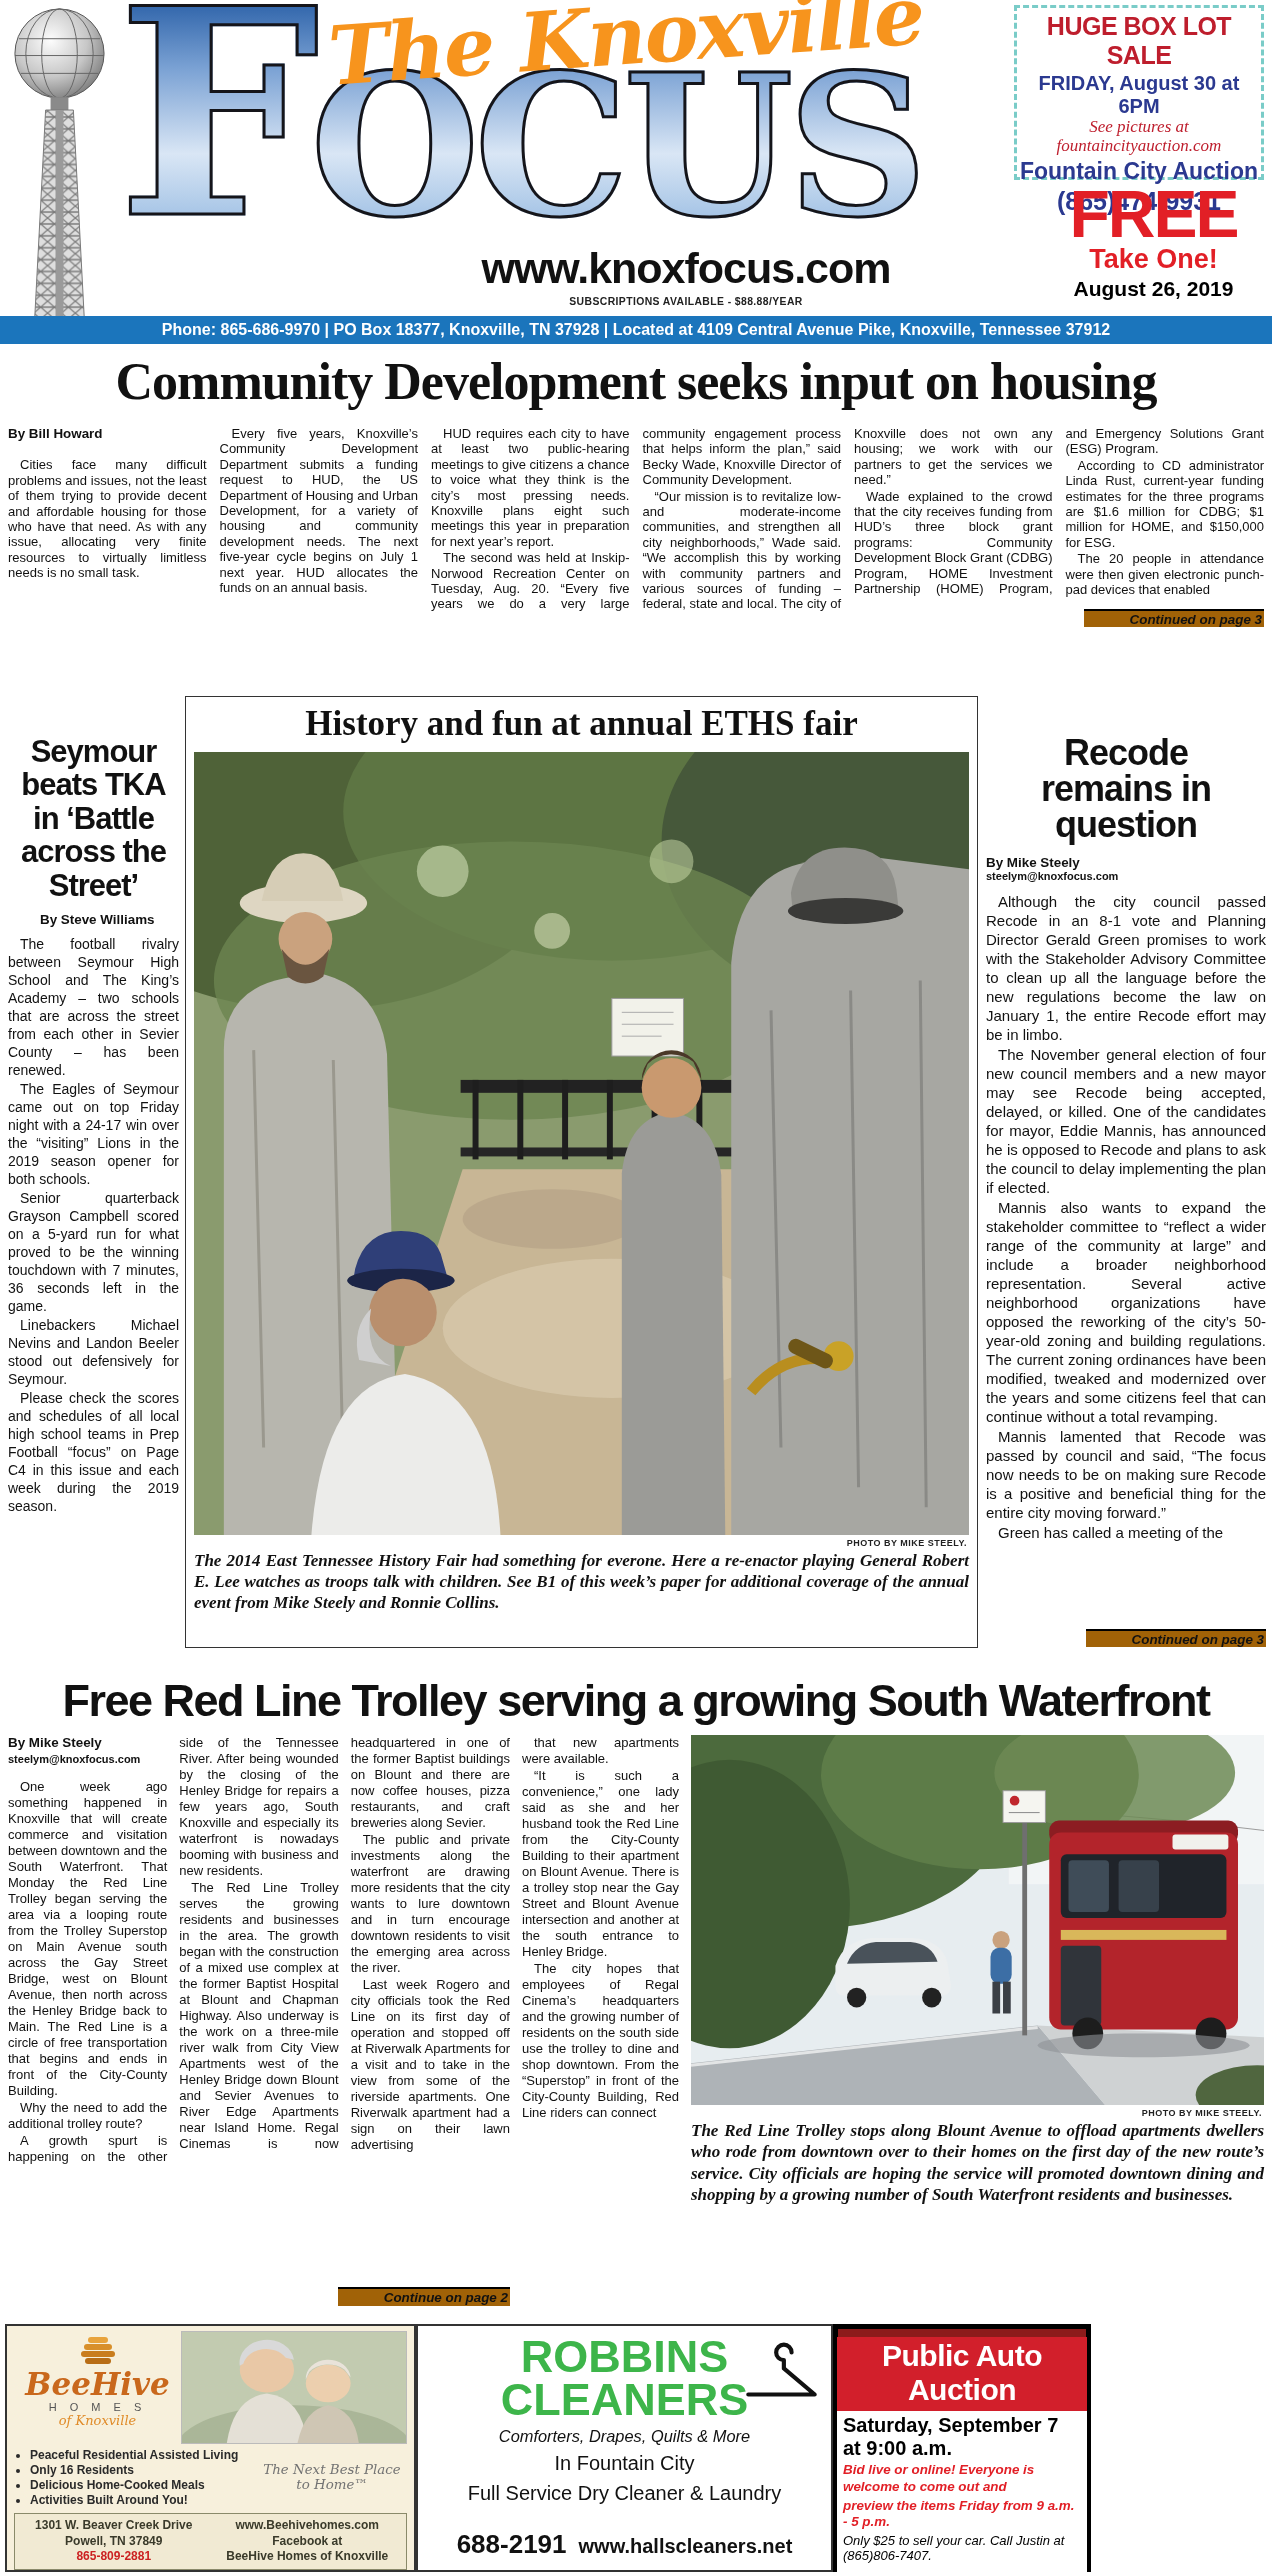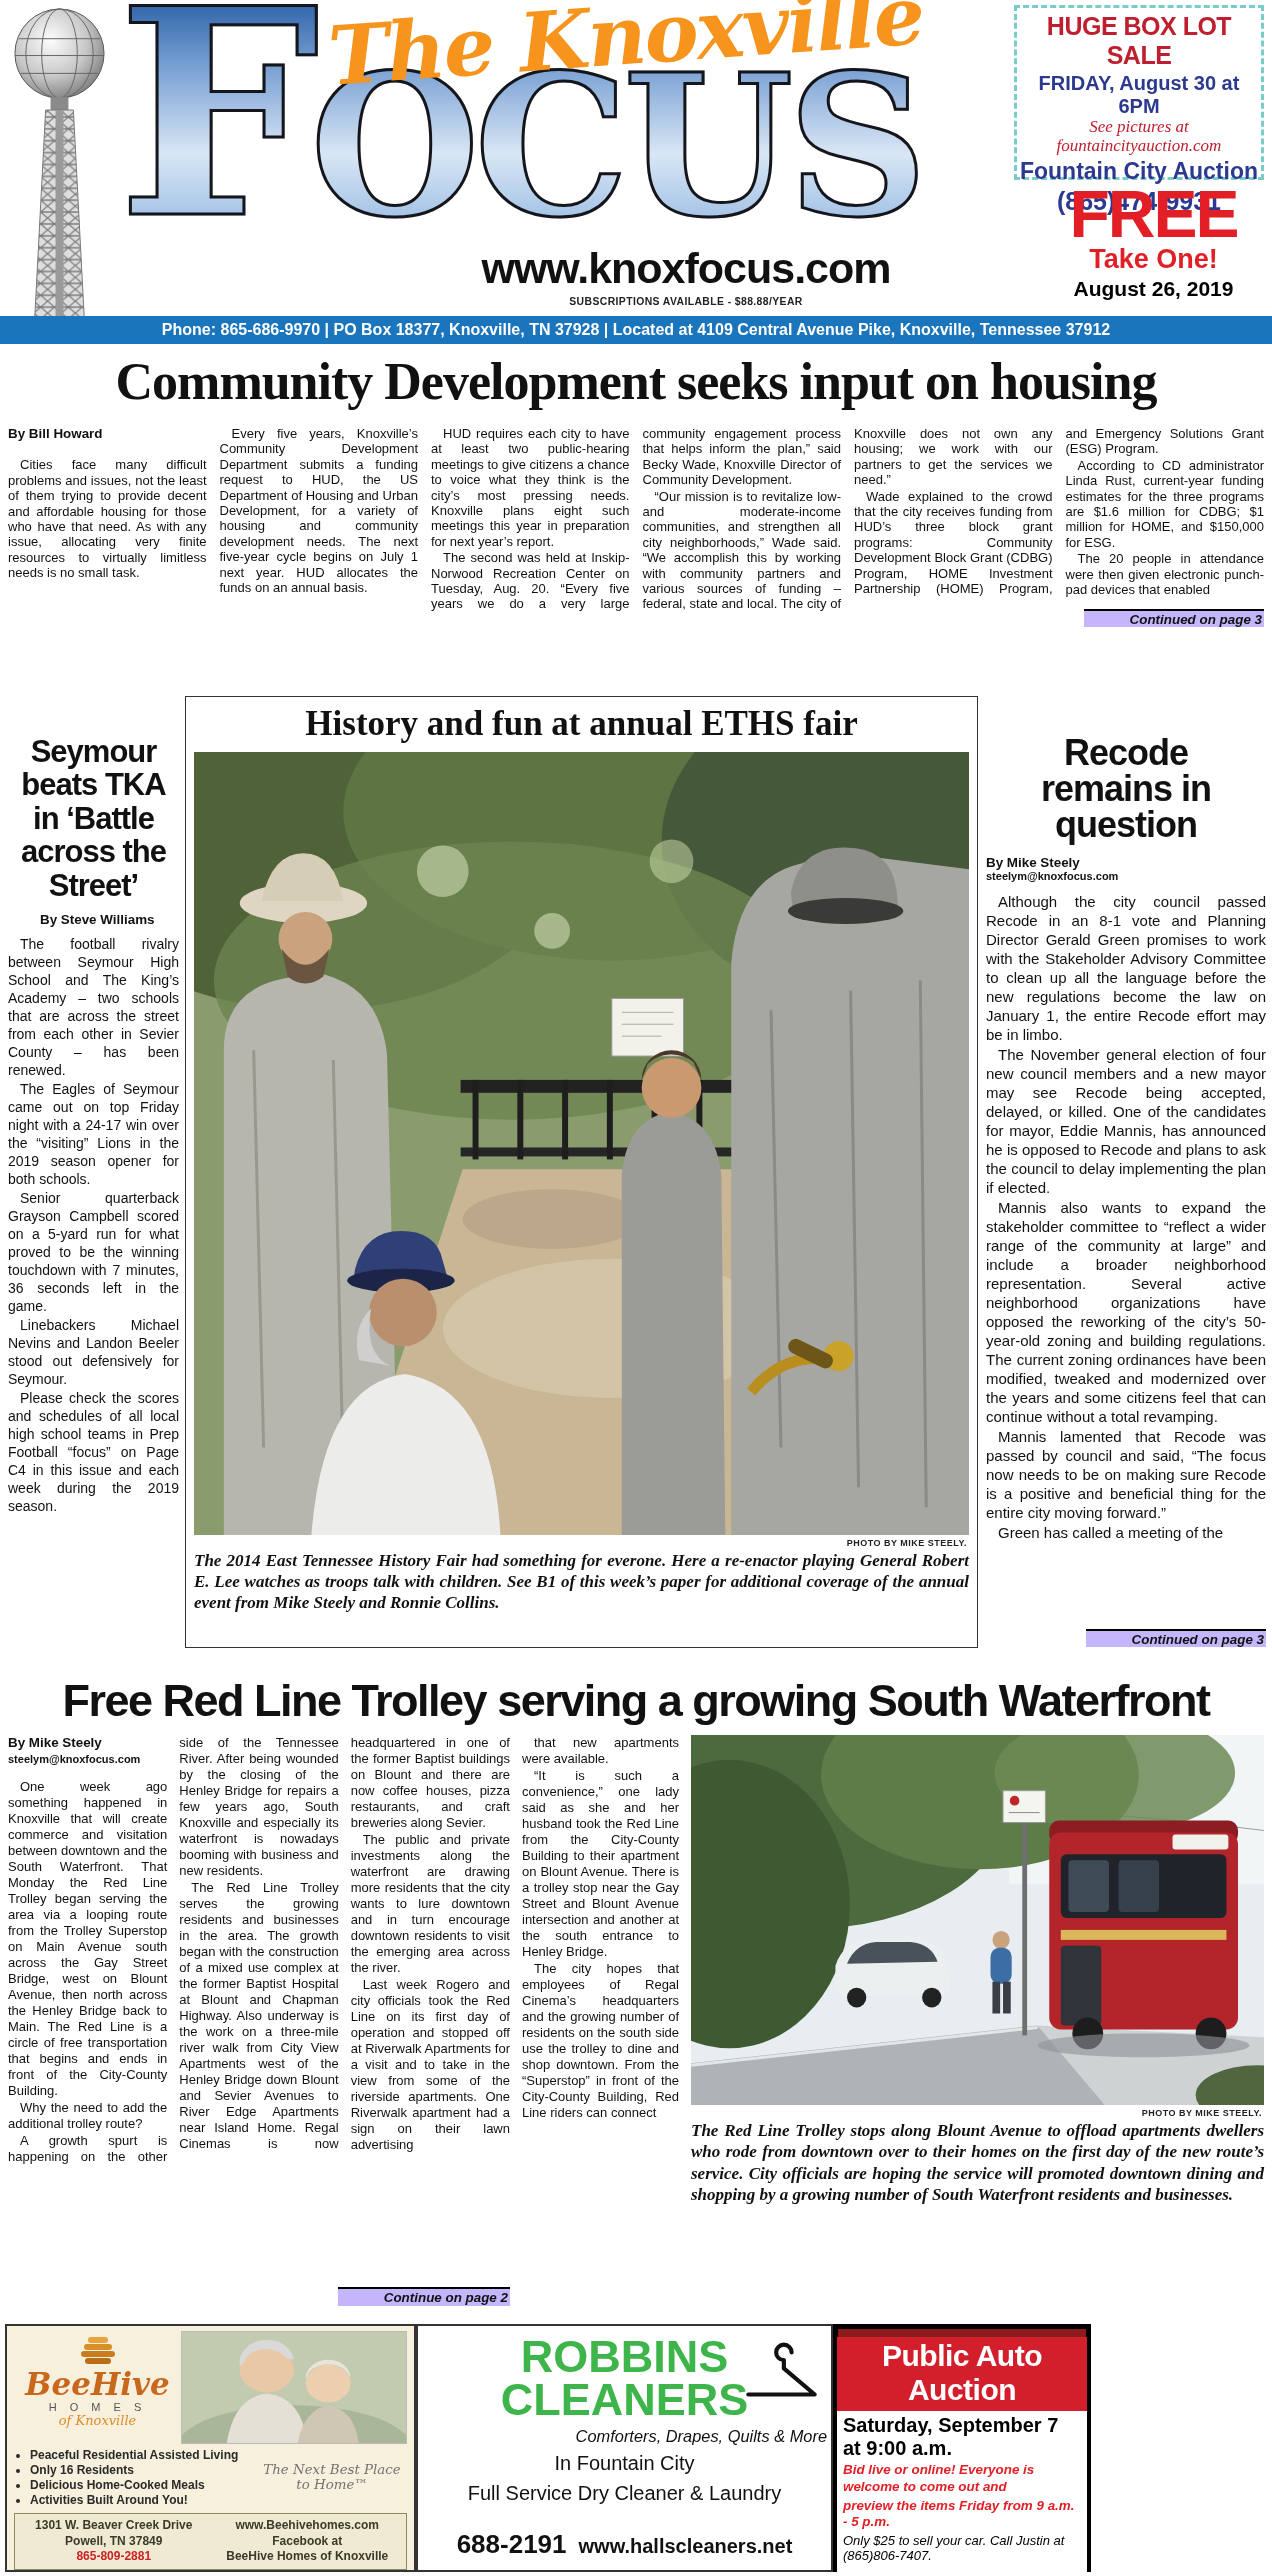--- a/index.html
+++ b/index.html
@@ -33,21 +33,21 @@
   .free{color:#e21f26;font-weight:900;font-size:66px;line-height:.95;letter-spacing:-2px;}
   .take-one{color:#e21f26;font-weight:900;font-size:27px;line-height:1;}
   .issue-date{color:#000;font-weight:bold;font-size:21px;margin-top:4px;}
   .info-bar{position:absolute;left:0;top:316px;width:1272px;height:28px;background:#1b75bc;
       color:#fff;font-weight:bold;font-size:16px;line-height:28px;text-align:center;}
   
   .body-text p{margin:0 0 1px;text-indent:12px;text-align:justify;}
   .byl{font-weight:bold;font-size:13.4px;}
   .byl-mail{font-weight:bold;font-size:11px;margin-bottom:10px;}
   .continued{position:absolute;right:0;bottom:0;font-style:italic;font-weight:bold;font-size:13.4px;
-      border-top:2.5px solid #000;padding:1px 2px 0 46px;background:#c4b5fd;text-align:center;}
+      border-top:2.5px solid #000;padding:1px 2px 0 46px;background:#a16207;text-align:center;}
   .credit{font-size:9px;font-weight:bold;letter-spacing:0.5px;color:#222;text-align:right;margin:3px 2px 2px;}
   .caption{font-family:"Liberation Serif",serif;font-weight:bold;font-style:italic;text-align:justify;}
   
   .lead{position:absolute;left:8px;top:348px;width:1256px;}
   .lead h1{font-family:"Liberation Serif",serif;font-weight:bold;font-size:52px;letter-spacing:-1px;
       text-align:center;margin:8px 0 18px;line-height:1;}
   .lead .cols6{position:relative;column-count:6;column-gap:13px;height:201px;overflow:visible;
       font-size:13px;line-height:15.4px;}
   .lead .byl{margin-bottom:16px;}
   
@@ -94,21 +94,21 @@
   .bh-bullets{width:227px;margin:2px 0;padding-left:16px;font-weight:bold;font-size:12px;
       line-height:1.25;color:#2a2a2a;}
   .bh-tagline{flex:1;font-family:"DejaVu Serif",serif;font-style:italic;font-size:13.4px;
       color:#737373;text-align:center;padding-top:16px;}
   .bh-bottom{display:flex;margin-top:3px;background:#f1ead3;border:1px solid #8a8a6a;padding:4px 2px;}
   .bh-bottom>div{flex:1;text-align:center;font-weight:bold;font-size:12px;line-height:1.3;color:#3a3a2a;}
   .bh-phone{color:#cc2222;}
   .ad-robbins{width:417px;border:2px solid #333;background:#fff;text-align:center;padding:4px;}
   .rb-hanger{position:absolute;right:8px;top:10px;width:83px;height:66px;}
   .rb-name{font-weight:900;font-size:45px;line-height:.95;color:#3db54a;letter-spacing:0;}
-  .rb-line1{font-style:italic;font-size:16.4px;margin-top:5px;text-align:right;}
+  .rb-line1{font-style:italic;font-size:16.4px;margin-top:5px;}
   .rb-line2{font-size:20px;margin-top:6px;}
   .rb-line3{font-size:20px;margin-top:7px;}
   .rb-contact{margin-top:8px;display:flex;justify-content:center;gap:12px;align-items:baseline;}
   .rb-phone{font-weight:900;font-size:26px;}
   .rb-web{font-weight:bold;font-size:20px;margin-top:22px;}
   .ad-powell{flex:1;background:#000;color:#fff;padding:4px;}
   .pw-topstrip{height:8px;background:#8c1b1b;margin:1px 1px 0;}
   .pw-heading{background:#d21f2b;color:#fff;font-weight:900;font-size:30px;text-align:center;
       padding:2px 0 4px;letter-spacing:-0.5px;}
   .pw-panel{background:#fff;color:#000;text-align:left;padding:3px 6px 4px;}

